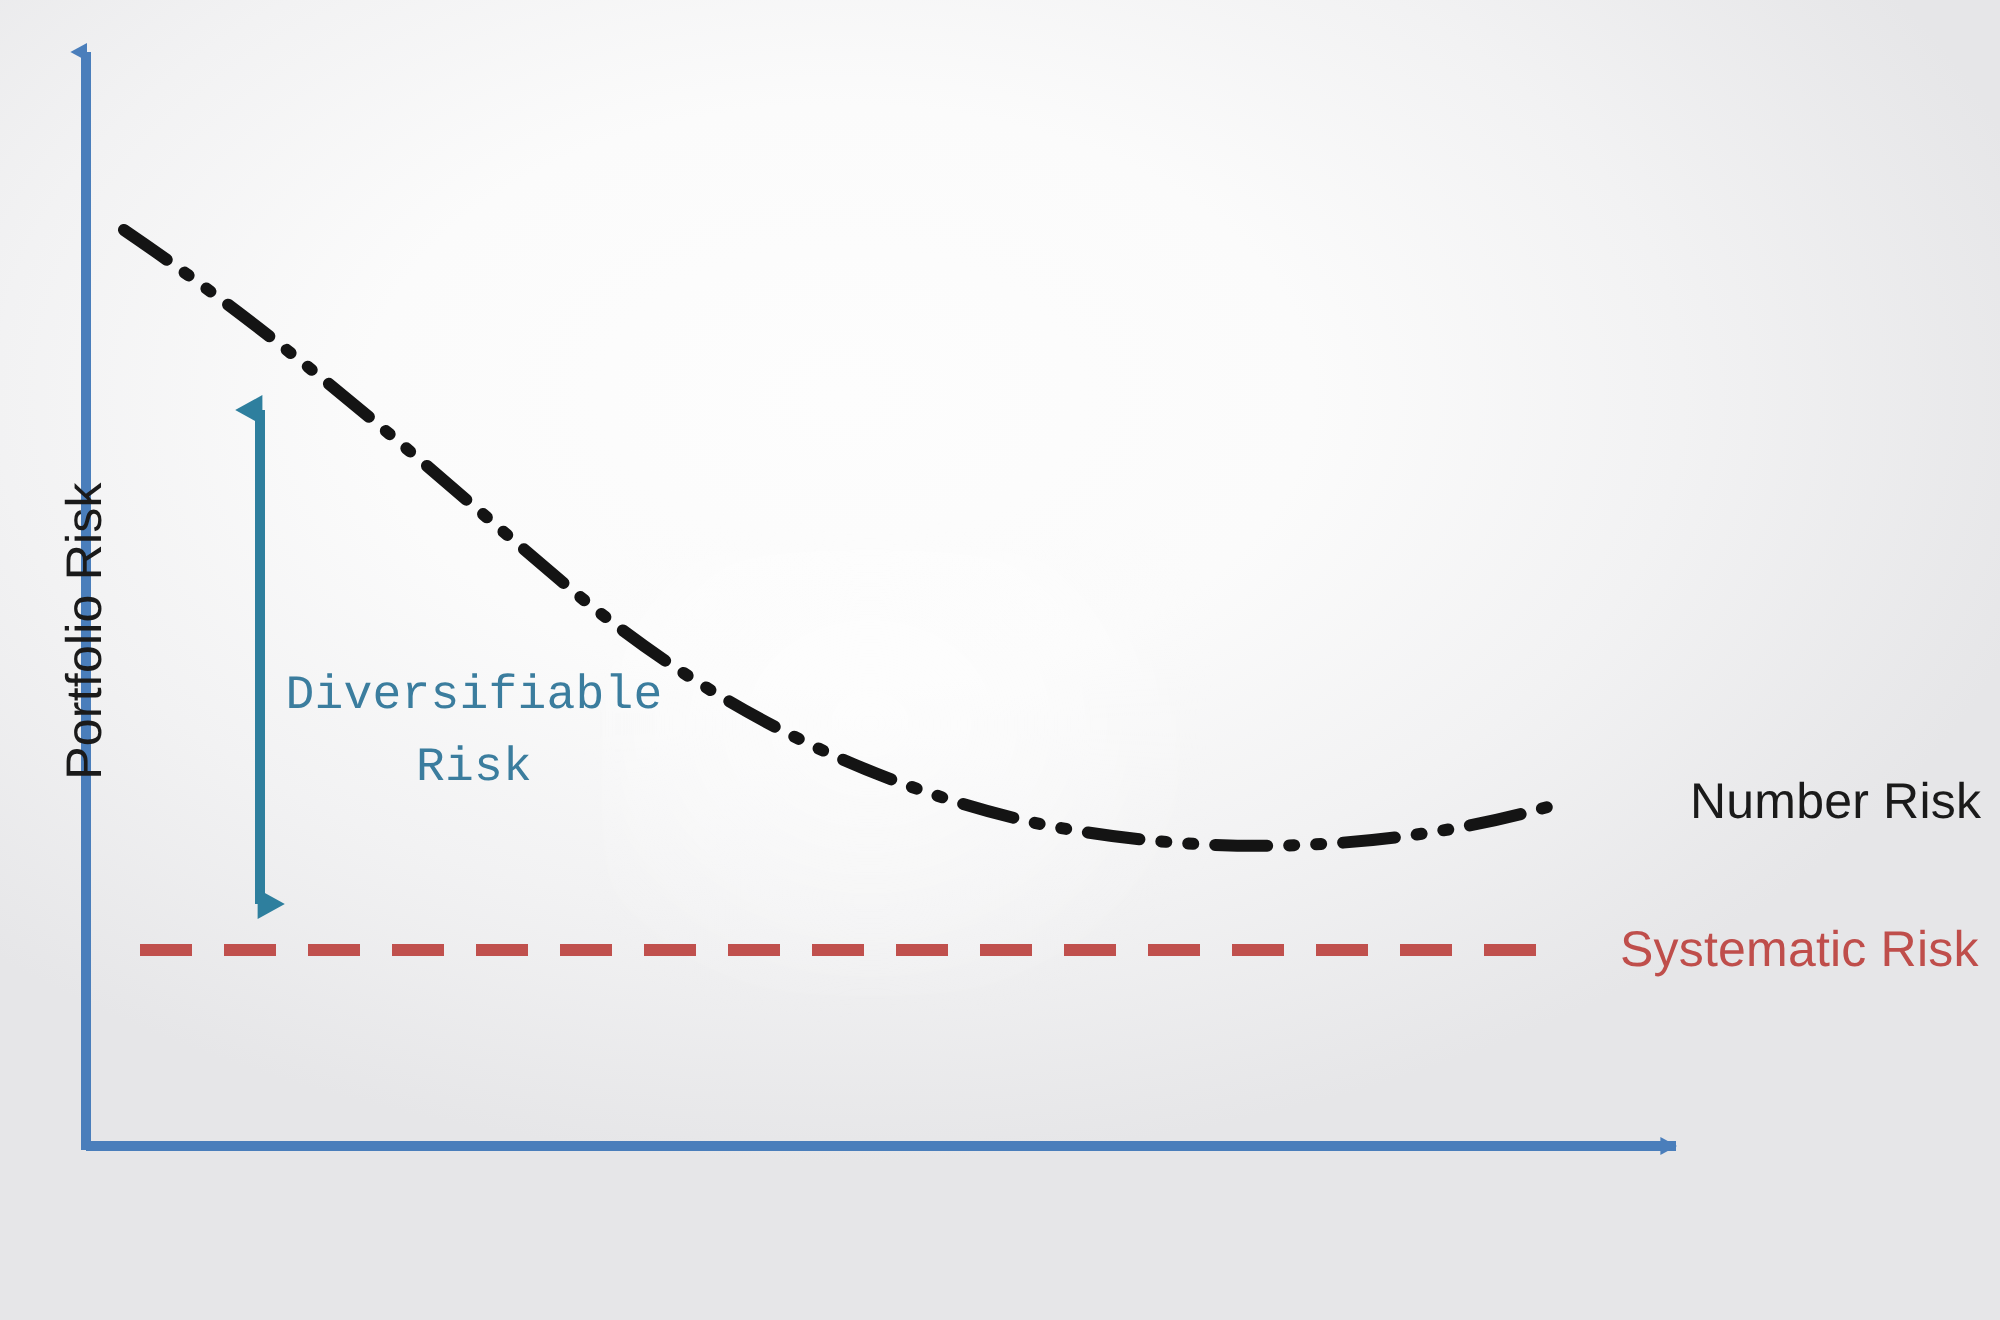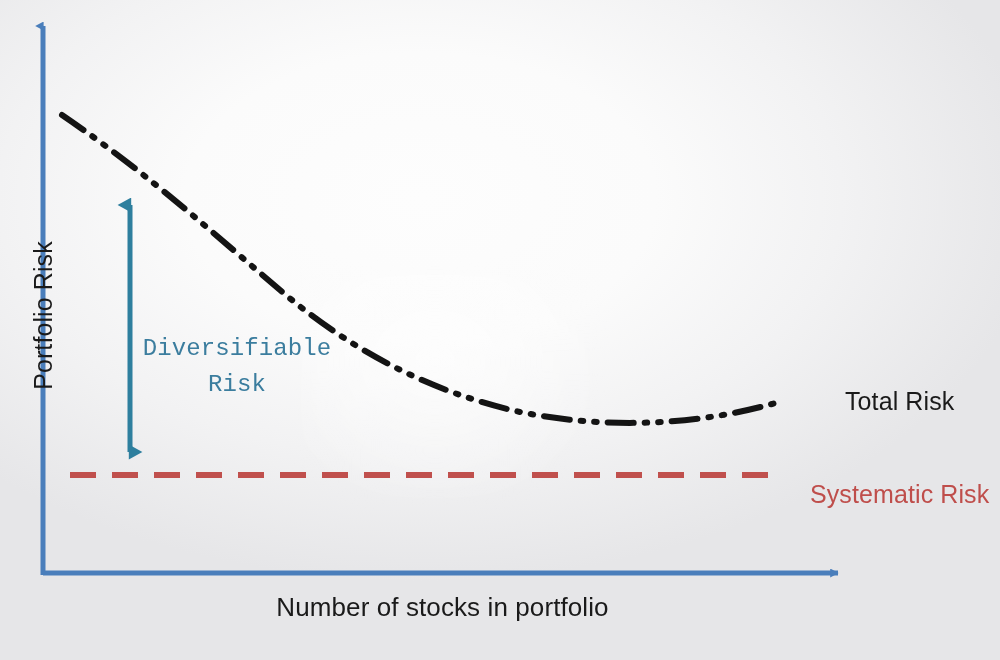--- a/index.html
+++ b/index.html
@@ -63,21 +63,21 @@
     color: #1a1a1a;
   }
   #total-risk-label {
     left: 845px;
     top: 387px;
     font-size: 25px;
     color: #1a1a1a;
   }
   #systematic-risk-label {
     left: 810px;
-    top: 480px;
+    top: 461px;
     font-size: 25px;
     color: #bf4e4b;
   }
   #diversifiable-risk-label {
     left: 138px;
     top: 331px;
     width: 198px;
     text-align: center;
     font-size: 24px;
     line-height: 36px;
@@ -128,23 +128,22 @@
       <line x1="70" y1="475" x2="772" y2="475" stroke="#c0504d" stroke-width="6" stroke-dasharray="26 16"></line>
     </g>
 
     <g>
       <line x1="130" y1="205" x2="130" y2="452" stroke="#2e7f9e" stroke-width="5" marker-start="url(#teal-arrowhead-start)" marker-end="url(#teal-arrowhead-end)"></line>
     </g>
   </svg>
 
   <div class="lbl" id="ylabel">Portfolio Risk</div>
 
-  <div class="lbl" id="xlabel">Number of stocks in portfolio</div>
 
-  <div class="lbl" id="total-risk-label">Total Risk</div>
+  <div class="lbl" id="total-risk-label">Number Risk</div>
 
   <div class="lbl" id="systematic-risk-label">Systematic Risk</div>
 
   <div class="lbl" id="diversifiable-risk-label">
     <span>Diversifiable</span><br>
     <span>Risk</span>
   </div>
 
 </div>
 

